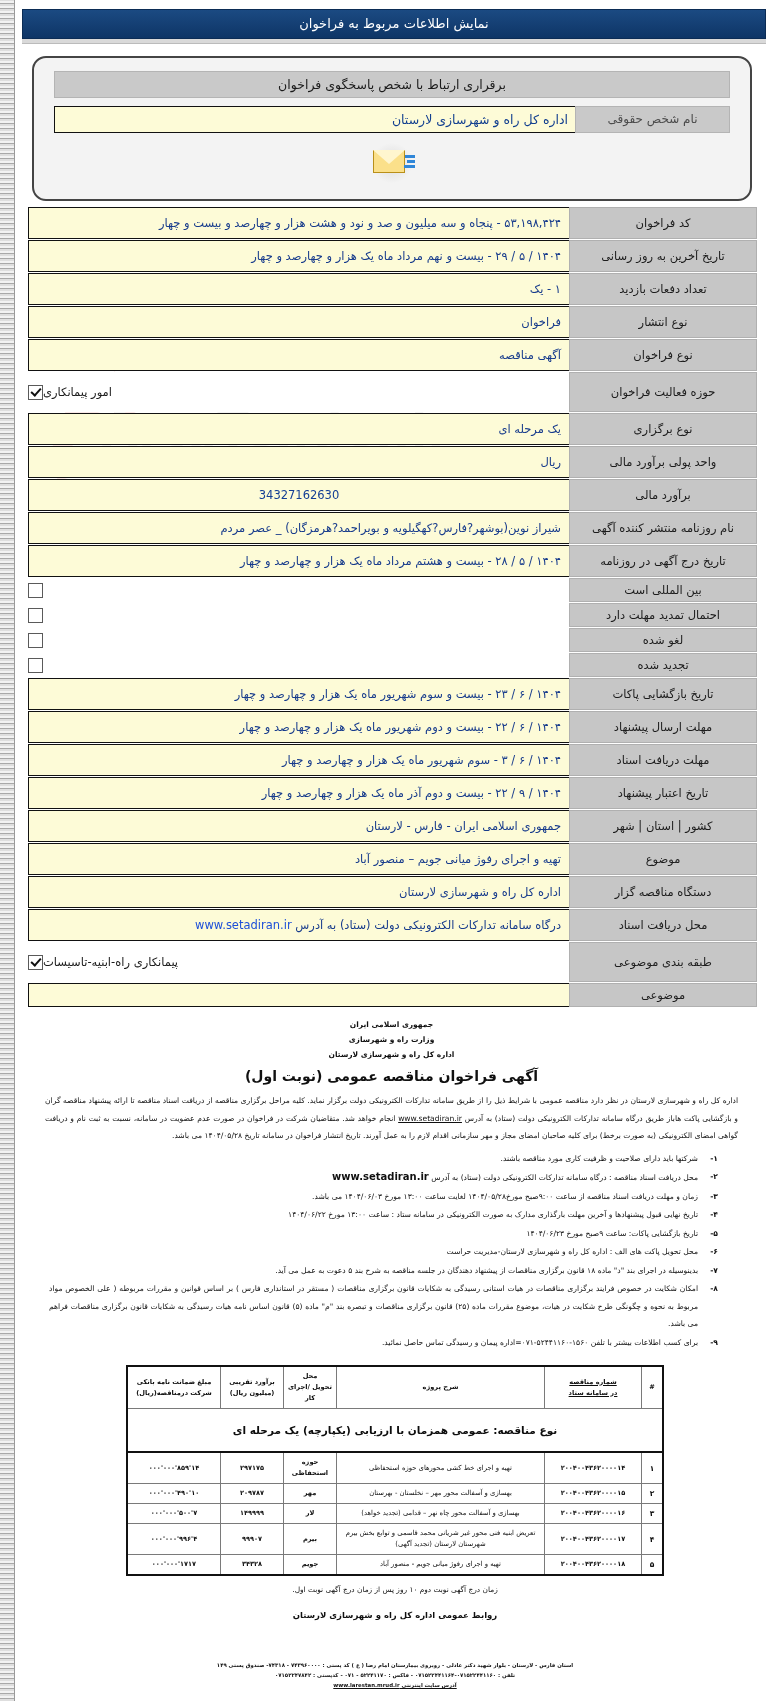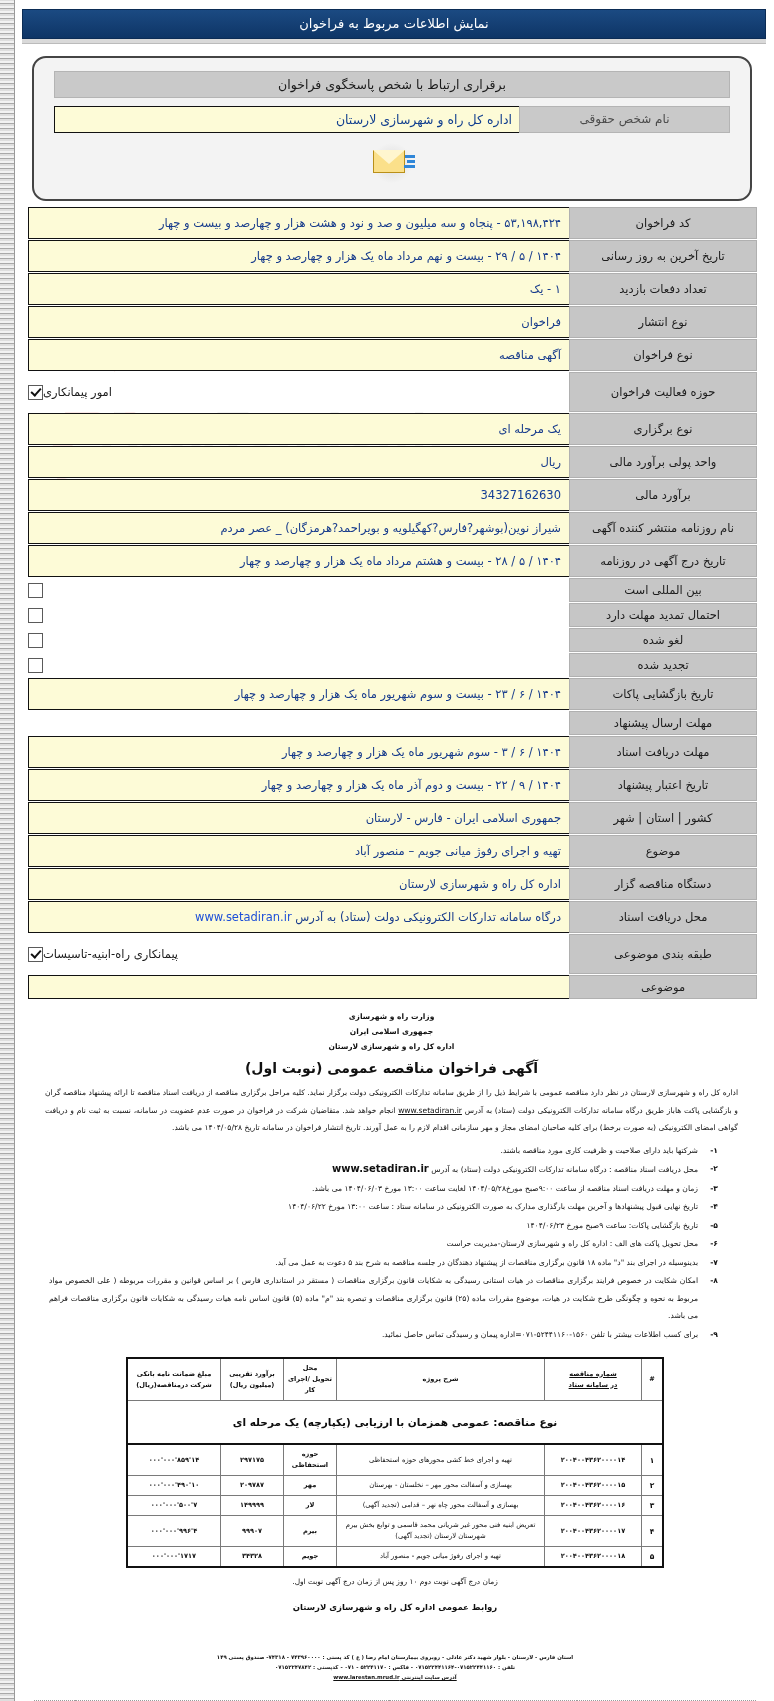--- a/index.html
+++ b/index.html
@@ -70,21 +70,21 @@
     padding: 5px 0;
     margin: 3px 8px 8px 8px;
   }
   .contact-row {
     display: flex;
     flex-direction: row;
     align-items: stretch;
     margin: 0 8px;
   }
   .contact-label {
-    width: 211px;
+    width: 155px;
     background: #c9c9c9;
     border: 1px solid #b4b4b4;
     font-size: 12px;
     color: #4c4c4c;
     text-align: center;
     padding: 5px 0;
     box-sizing: border-box;
   }
   .contact-value {
     flex: 1;
@@ -165,21 +165,21 @@
     border-right: none;
     font-size: 11.5px;
     color: #173b8c;
     text-align: right;
     padding: 8px 8px;
     box-sizing: border-box;
     min-height: 20px;
     overflow: hidden;
     white-space: nowrap;
   }
-  .info-value.ltr { direction: ltr; text-align: right; }
+  .info-value.ltr { direction: ltr; text-align: center; }
   .info-value.num { color: #133e95; }
   .info-label.tall { padding: 12px 2px; }
   .chk {
     width: 13px; height: 13px;
     border: 1px solid #5a5a5a;
     background: #fff;
     display: inline-block;
     position: relative;
     flex: 0 0 13px;
   }
@@ -519,20 +519,21 @@
         <div class="info-value emptybox">
           <span class="chk"></span>
         </div>
       </div>
       <div class="info-row">
         <div class="info-label">تاریخ بازگشایی پاکات</div>
         <div class="info-value">۱۴۰۴ / ۶ / ۲۳ - بیست و سوم شهریور ماه یک هزار و چهارصد و چهار</div>
       </div>
       <div class="info-row">
         <div class="info-label">مهلت ارسال پیشنهاد</div>
+        <div class="info-value">۱۴۰۴ / ۶ / ۲۲ - بیست و دوم شهریور ماه یک هزار و چهارصد و چهار</div>
       </div>
       <div class="info-row">
         <div class="info-label">مهلت دریافت اسناد</div>
         <div class="info-value">۱۴۰۴ / ۶ / ۳ - سوم شهریور ماه یک هزار و چهارصد و چهار</div>
       </div>
       <div class="info-row">
         <div class="info-label">تاریخ اعتبار پیشنهاد</div>
         <div class="info-value">۱۴۰۴ / ۹ / ۲۲ - بیست و دوم آذر ماه یک هزار و چهارصد و چهار</div>
       </div>
       <div class="info-row">
@@ -559,22 +560,22 @@
         </div>
       </div>
       <div class="info-row">
         <div class="info-label">موضوعی</div>
         <div class="info-value"></div>
       </div>
     </div>
 
   <div class="doc">
     <div class="doc-center">
+      <div class="doc-org">جمهوری اسلامی ایران</div>
       <div class="doc-org">وزارت راه و شهرسازی</div>
-      <div class="doc-org">جمهوری اسلامی ایران</div>
       <div class="doc-org">اداره کل راه و شهرسازی لارستان</div>
       <div class="doc-title">آگهی فراخوان مناقصه عمومی (نوبت اول)</div>
     </div>
     <div class="doc-p">اداره کل راه و شهرسازی لارستان در نظر دارد مناقصه عمومی با شرایط ذیل را از طریق سامانه تدارکات الکترونیکی دولت برگزار نماید. کلیه مراحل برگزاری مناقصه از دریافت اسناد مناقصه تا ارائه پیشنهاد مناقصه گران و بازگشایی پاکت هاباز طریق درگاه سامانه تدارکات الکترونیکی دولت (ستاد) به آدرس <u>www.setadiran.ir</u> انجام خواهد شد. متقاضیان شرکت در فراخوان در صورت عدم عضویت در سامانه، نسبت به ثبت نام و دریافت گواهی امضای الکترونیکی (به صورت برخط) برای کلیه صاحبان امضای مجاز و مهر سازمانی اقدام لازم را به عمل آورند. تاریخ انتشار فراخوان در سامانه تاریخ ۱۴۰۴/۰۵/۲۸ می باشد.</div>
     <ol class="doc-ol" id="doc-list">
         <li><span class="li-num">۱-</span>شرکتها باید دارای صلاحیت و ظرفیت کاری مورد مناقصه باشند.</li>
         <li><span class="li-num">۲-</span>محل دریافت اسناد مناقصه :  درگاه سامانه تدارکات الکترونیکی دولت (ستاد) به آدرس <span class="big-url">www.setadiran.ir</span></li>
         <li><span class="li-num">۳-</span>زمان و مهلت دریافت اسناد مناقصه از ساعت ۹:۰۰صبح مورخ۱۴۰۴/۰۵/۲۸ لغایت ساعت ۱۳:۰۰ مورخ ۱۴۰۴/۰۶/۰۳ می باشد.</li>
         <li><span class="li-num">۴-</span>تاریخ نهایی قبول پیشنهادها و آخرین مهلت بارگذاری مدارک به صورت الکترونیکی در سامانه ستاد :   ساعت ۱۳:۰۰  مورخ ۱۴۰۴/۰۶/۲۲</li>
         <li><span class="li-num">۵-</span>تاریخ بازگشایی پاکات: ساعت ۹صبح مورخ ۱۴۰۴/۰۶/۲۳</li>
@@ -615,21 +616,21 @@
             <td class="idx">۲</td>
             <td class="num">۲۰۰۴۰۰۴۳۶۲۰۰۰۰۱۵</td>
             <td class="desc">بهسازی و آسفالت محور مهر – نخلستان - بهرستان</td>
             <td class="place">مهر</td>
             <td class="num">۲۰۹۷۸۷</td>
             <td class="num">۱۰'۴۹۰'۰۰۰'۰۰۰</td>
           </tr>
           <tr>
             <td class="idx">۳</td>
             <td class="num">۲۰۰۴۰۰۴۳۶۲۰۰۰۰۱۶</td>
-            <td class="desc">بهسازی و آسفالت محور چاه نهر – قدامی (تجدید آگهی)</td>
+            <td class="desc">بهسازی و آسفالت محور چاه نهر – قدامی (تجدید خواهد)</td>
             <td class="place">لار</td>
             <td class="num">۱۴۹۹۹۹</td>
             <td class="num">۷'۵۰۰'۰۰۰'۰۰۰</td>
           </tr>
           <tr>
             <td class="idx">۴</td>
             <td class="num">۲۰۰۴۰۰۴۳۶۲۰۰۰۰۱۷</td>
             <td class="desc">تعریض ابنیه فنی محور غیر شریانی محمد قاسمی و توابع بخش بیرم شهرستان لارستان (تجدید آگهی)</td>
             <td class="place">بیرم</td>
             <td class="num">۹۹۹۰۷</td>

